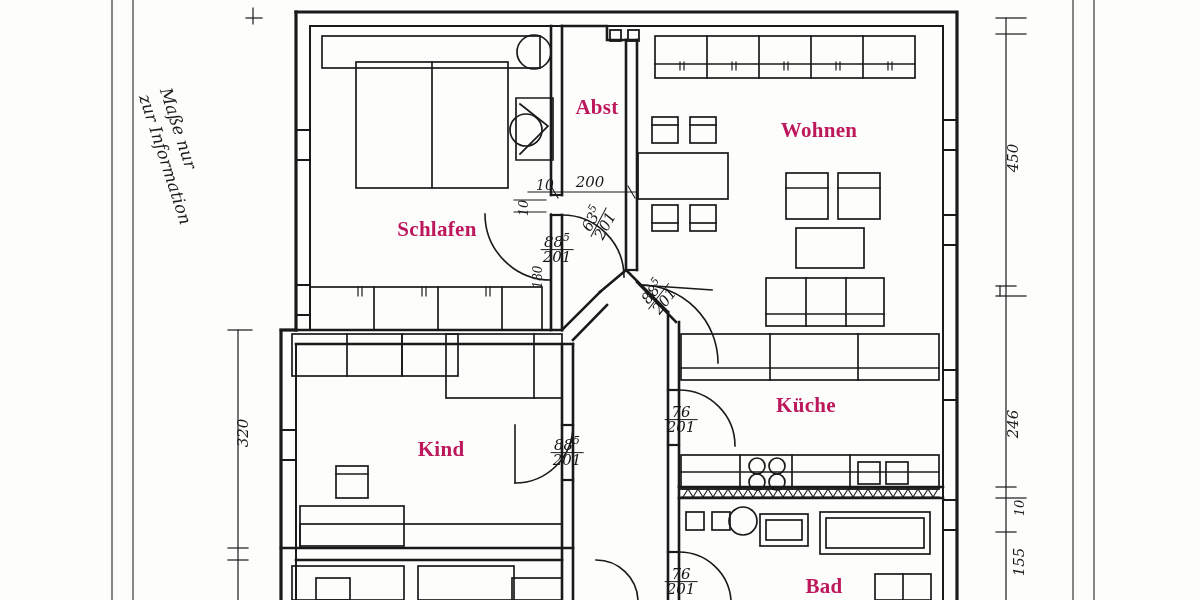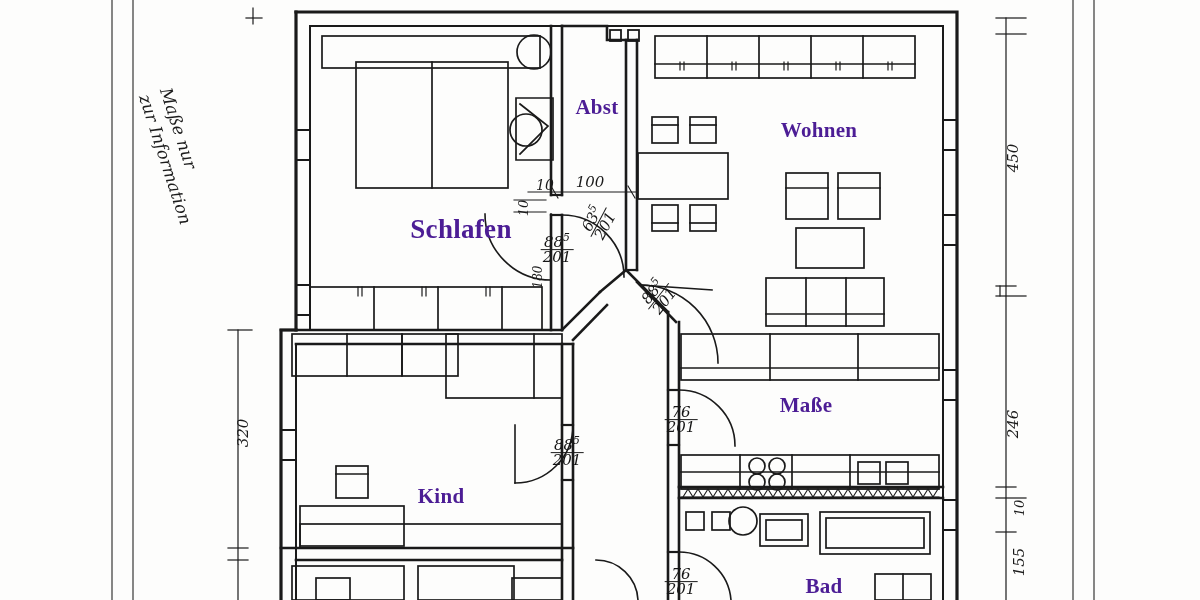--- a/index.html
+++ b/index.html
@@ -1,21 +1,21 @@
 <!DOCTYPE html>
 <html><head>
 <meta charset="utf-8">
 <style>
   html,body{margin:0;padding:0;background:#ffffff;}
   body{width:1200px;height:600px;overflow:hidden;
        font-family:"Liberation Serif",serif;}
   #stage{position:relative;width:1200px;height:600px;background:#fdfdfc;}
   #plan{position:absolute;inset:0;}
   .room-label{position:absolute;font-family:"Liberation Serif",serif;
-              font-weight:bold;color:#4c1d95;letter-spacing:.3px;
+              font-weight:bold;color:#be185d;letter-spacing:.3px;
               white-space:nowrap;transform:translate(-50%,-50%);}
   .dim{position:absolute;font-family:"DejaVu Serif",serif;color:#1a1a1a;
        white-space:nowrap;font-style:italic;transform-origin:center center;}
   .dimfrac{position:absolute;font-family:"DejaVu Serif",serif;color:#151515;
            font-style:italic;line-height:.96;text-align:center;
            transform-origin:center center;white-space:nowrap;}
   .dimfrac .num{display:block;border-bottom:1px solid #1a1a1a;padding:0 2px;}
   .dimfrac .den{display:block;padding:0 2px;}
   .sup{font-size:.72em;vertical-align:super;}
   .note{position:absolute;transform-origin:left top;}
@@ -278,41 +278,41 @@
         <path d="M514 212 L546 212"></path>
       </g>
 
       <g stroke-width="1.2">
         <path d="M253 8 L253 24"></path>
         <path d="M246 18 L262 18"></path>
       </g>
     </g>
   </svg>
 
-  <div class="room-label" style="left:461px;top:229px;font-size:27px;">Schlafen</div>
+  <div class="room-label" style="left:437px;top:229px;font-size:21px;">Schlafen</div>
   <div class="room-label" style="left:597px;top:107px;font-size:21px;">Abst</div>
   <div class="room-label" style="left:813px;top:130px;font-size:21px;margin-left:6px;">Wohnen</div>
-  <div class="room-label" style="left:441px;top:449px;font-size:21px;margin-top:47px;">Kind</div>
-  <div class="room-label" style="left:806px;top:405px;font-size:21px;">Maße</div>
+  <div class="room-label" style="left:441px;top:449px;font-size:21px;">Kind</div>
+  <div class="room-label" style="left:806px;top:405px;font-size:21px;">Küche</div>
   <div class="room-label" style="left:824px;top:586px;font-size:21px;">Bad</div>
 
   <div class="note" style="left:175px;top:85px;transform:rotate(72deg);font-size:17px;">
     <span>Maße nur</span>
     <span style="margin-top:2px;">zur Information</span>
   </div>
 
   <div class="dim" style="left:1013px;top:158px;font-size:15px;transform:translate(-50%,-50%) rotate(-90deg);">450</div>
   <div class="dim" style="left:1013px;top:424px;font-size:15px;transform:translate(-50%,-50%) rotate(-90deg);">246</div>
   <div class="dim" style="left:1019px;top:508px;font-size:13px;transform:translate(-50%,-50%) rotate(-90deg);">10</div>
   <div class="dim" style="left:1019px;top:562px;font-size:15px;transform:translate(-50%,-50%) rotate(-90deg);">155</div>
 
   <div class="dim" style="left:243px;top:433px;font-size:15px;transform:translate(-50%,-50%) rotate(-90deg);">320</div>
 
   <div class="dim" style="left:545px;top:185px;font-size:14px;transform:translate(-50%,-50%);">10</div>
-  <div class="dim" style="left:590px;top:182px;font-size:15px;transform:translate(-50%,-50%);">100</div>
+  <div class="dim" style="left:590px;top:182px;font-size:15px;transform:translate(-50%,-50%);">200</div>
   <div class="dim" style="left:523px;top:208px;font-size:13px;transform:translate(-50%,-50%) rotate(-90deg);">10</div>
 
   <div class="dimfrac" style="left:557px;top:249px;font-size:15px;transform:translate(-50%,-50%);">
     <span class="num"><span>88</span><span class="sup">5</span></span>
     <span class="den">201</span>
   </div>
   <div class="dim" style="left:538px;top:277px;font-size:12px;transform:translate(-50%,-50%) rotate(-90deg);">180</div>
 
   <div class="dimfrac" style="left:598px;top:222px;font-size:15px;transform:translate(-50%,-50%) rotate(-62deg);">
     <span class="num"><span>63</span><span class="sup">5</span></span>

